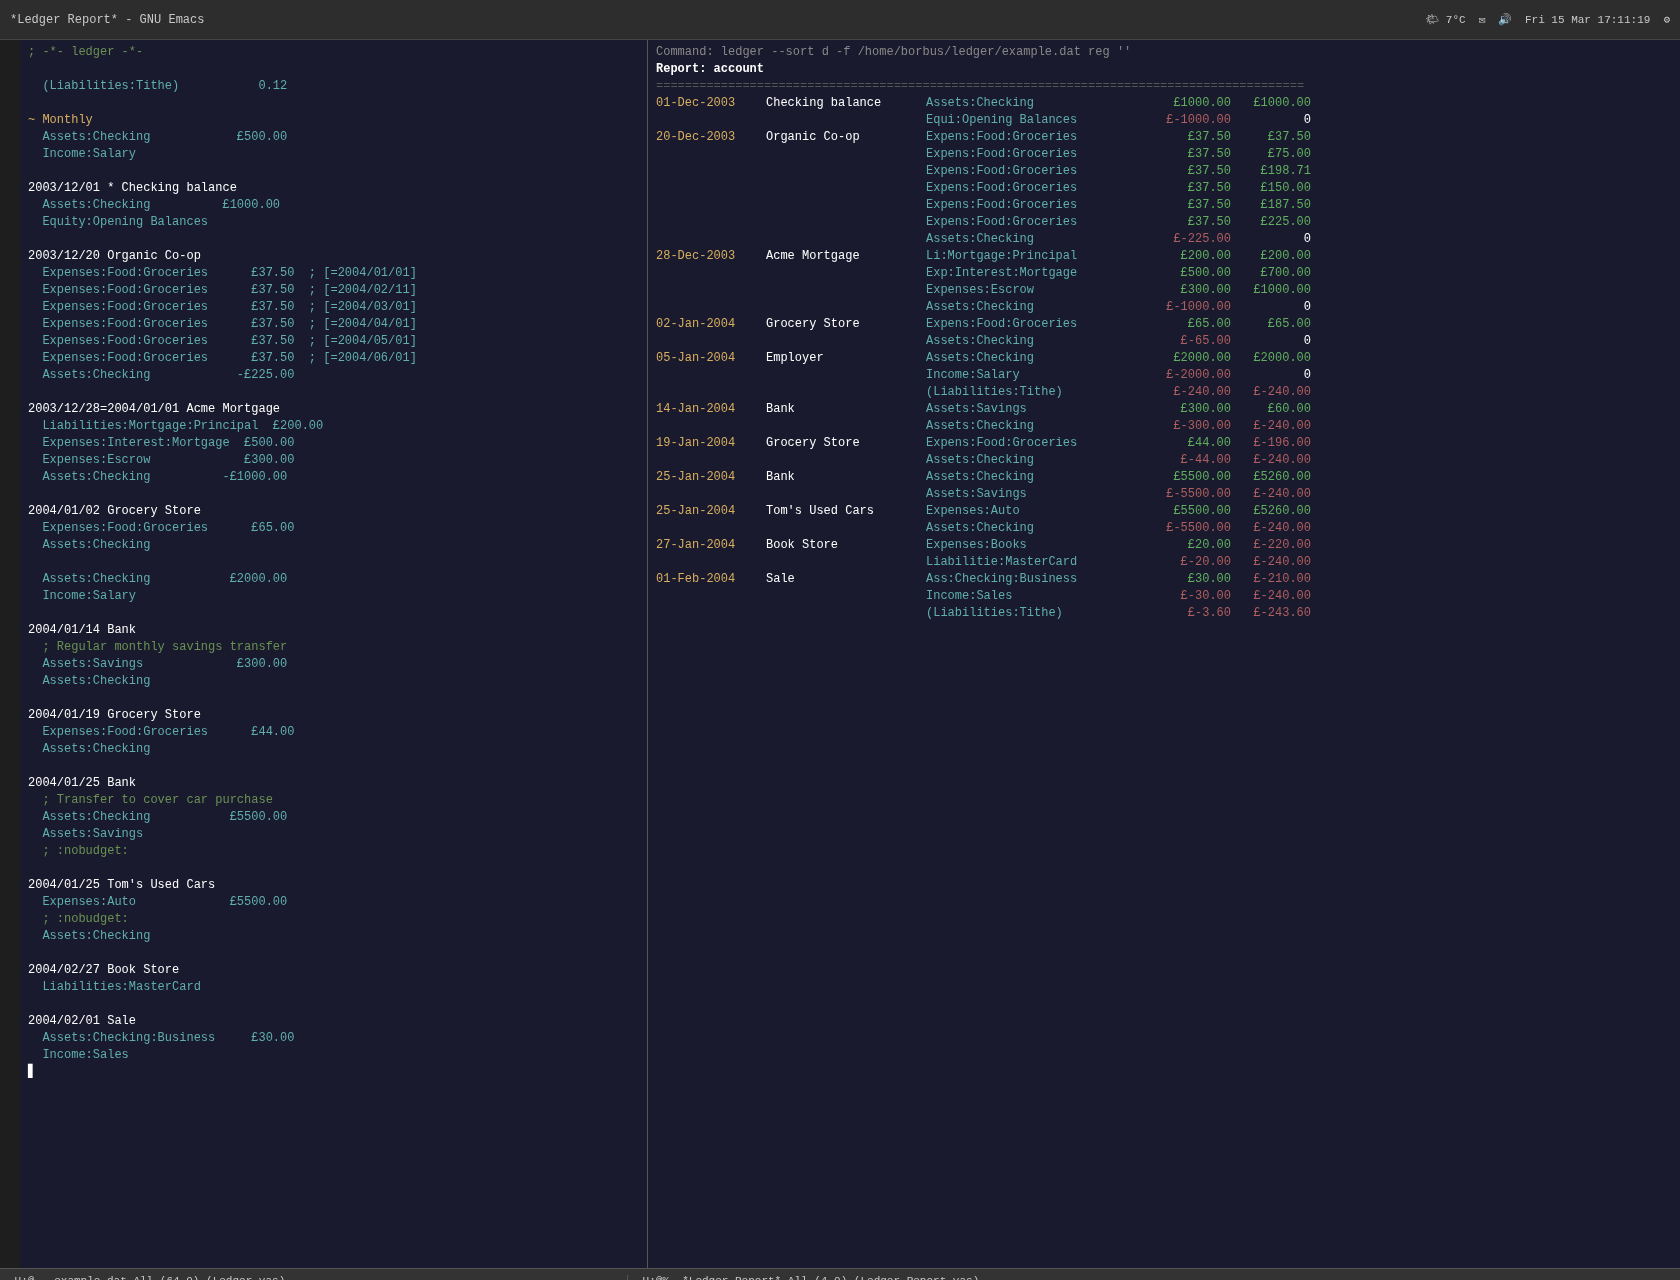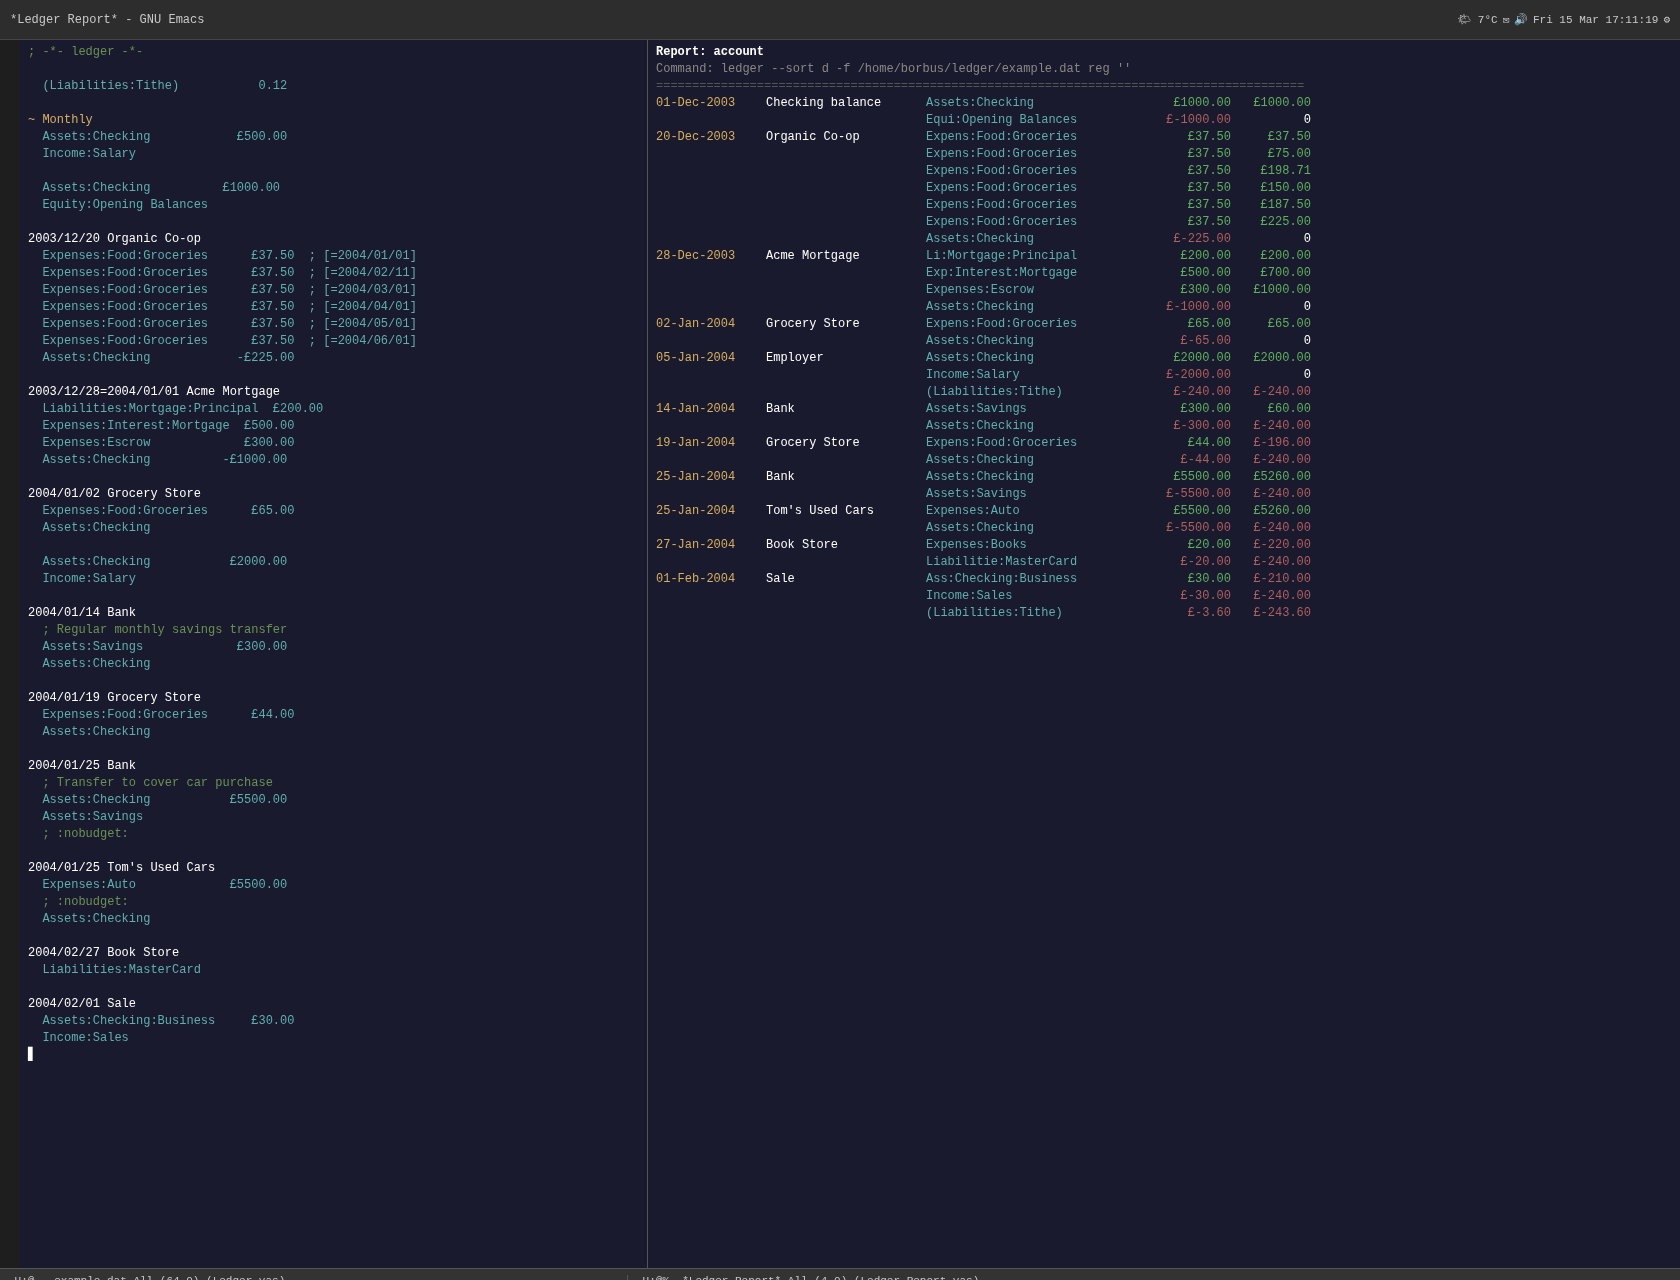--- a/index.html
+++ b/index.html
@@ -18,21 +18,21 @@
       height: 40px;
       display: flex;
       align-items: center;
       justify-content: space-between;
       padding: 0 10px;
       border-bottom: 1px solid #444;
     }
     #titlebar-right {
       display: flex;
       align-items: center;
-      gap: 5px;
+      gap: 13px;
       color: #c8c8c8;
       font-size: 11px;
     }
     
     #main {
       display: flex;
       height: calc(1280px - 28px - 24px);
       padding-left: 20px;
     }
     
@@ -117,20 +117,21 @@
   <div id="left-pane">
     <div id="left-content">
         <div class="line comment">; -*- ledger -*-</div>
         <div class="line ">&nbsp;</div>
         <div class="line cyan">  (Liabilities:Tithe)           0.12</div>
         <div class="line ">&nbsp;</div>
         <div class="line yellow">~ Monthly</div>
         <div class="line cyan">  Assets:Checking            £500.00</div>
         <div class="line cyan">  Income:Salary</div>
         <div class="line ">&nbsp;</div>
+        <div class="line white">2003/12/01 * Checking balance</div>
         <div class="line cyan">  Assets:Checking          £1000.00</div>
         <div class="line cyan">  Equity:Opening Balances</div>
         <div class="line ">&nbsp;</div>
         <div class="line white">2003/12/20 Organic Co-op</div>
         <div class="line cyan">  Expenses:Food:Groceries      £37.50  ; [=2004/01/01]</div>
         <div class="line cyan">  Expenses:Food:Groceries      £37.50  ; [=2004/02/11]</div>
         <div class="line cyan">  Expenses:Food:Groceries      £37.50  ; [=2004/03/01]</div>
         <div class="line cyan">  Expenses:Food:Groceries      £37.50  ; [=2004/04/01]</div>
         <div class="line cyan">  Expenses:Food:Groceries      £37.50  ; [=2004/05/01]</div>
         <div class="line cyan">  Expenses:Food:Groceries      £37.50  ; [=2004/06/01]</div>
@@ -174,22 +175,22 @@
         <div class="line ">&nbsp;</div>
         <div class="line white">2004/02/01 Sale</div>
         <div class="line cyan">  Assets:Checking:Business     £30.00</div>
         <div class="line cyan">  Income:Sales</div>
         <div class="line white">▋</div>
       </div>
   </div>
 
   <div id="right-pane">
     <div id="right-content">
+        <div class="line dimmed">Command: ledger --sort d -f /home/borbus/ledger/example.dat reg ''</div>
         <div class="line bright-white">Report: account</div>
-        <div class="line dimmed">Command: ledger --sort d -f /home/borbus/ledger/example.dat reg ''</div>
         <div class="line separator">==========================================================================================</div>
         <div class="report-row"><span class="r-date yellow">01-Dec-2003</span><span class="r-desc white">Checking balance</span><span class="r-account cyan">Assets:Checking</span><span class="r-amount green">£1000.00</span><span class="r-total green">£1000.00</span></div>
         <div class="report-row"><span class="r-date yellow"></span><span class="r-desc white"></span><span class="r-account cyan">Equi:Opening Balances</span><span class="r-amount red">£-1000.00</span><span class="r-total white">0</span></div>
         <div class="report-row"><span class="r-date yellow">20-Dec-2003</span><span class="r-desc white">Organic Co-op</span><span class="r-account cyan">Expens:Food:Groceries</span><span class="r-amount green">£37.50</span><span class="r-total green">£37.50</span></div>
         <div class="report-row"><span class="r-date yellow"></span><span class="r-desc white"></span><span class="r-account cyan">Expens:Food:Groceries</span><span class="r-amount green">£37.50</span><span class="r-total green">£75.00</span></div>
         <div class="report-row"><span class="r-date yellow"></span><span class="r-desc white"></span><span class="r-account cyan">Expens:Food:Groceries</span><span class="r-amount green">£37.50</span><span class="r-total green">£198.71</span></div>
         <div class="report-row"><span class="r-date yellow"></span><span class="r-desc white"></span><span class="r-account cyan">Expens:Food:Groceries</span><span class="r-amount green">£37.50</span><span class="r-total green">£150.00</span></div>
         <div class="report-row"><span class="r-date yellow"></span><span class="r-desc white"></span><span class="r-account cyan">Expens:Food:Groceries</span><span class="r-amount green">£37.50</span><span class="r-total green">£187.50</span></div>
         <div class="report-row"><span class="r-date yellow"></span><span class="r-desc white"></span><span class="r-account cyan">Expens:Food:Groceries</span><span class="r-amount green">£37.50</span><span class="r-total green">£225.00</span></div>
         <div class="report-row"><span class="r-date yellow"></span><span class="r-desc white"></span><span class="r-account cyan">Assets:Checking</span><span class="r-amount red">£-225.00</span><span class="r-total white">0</span></div>

